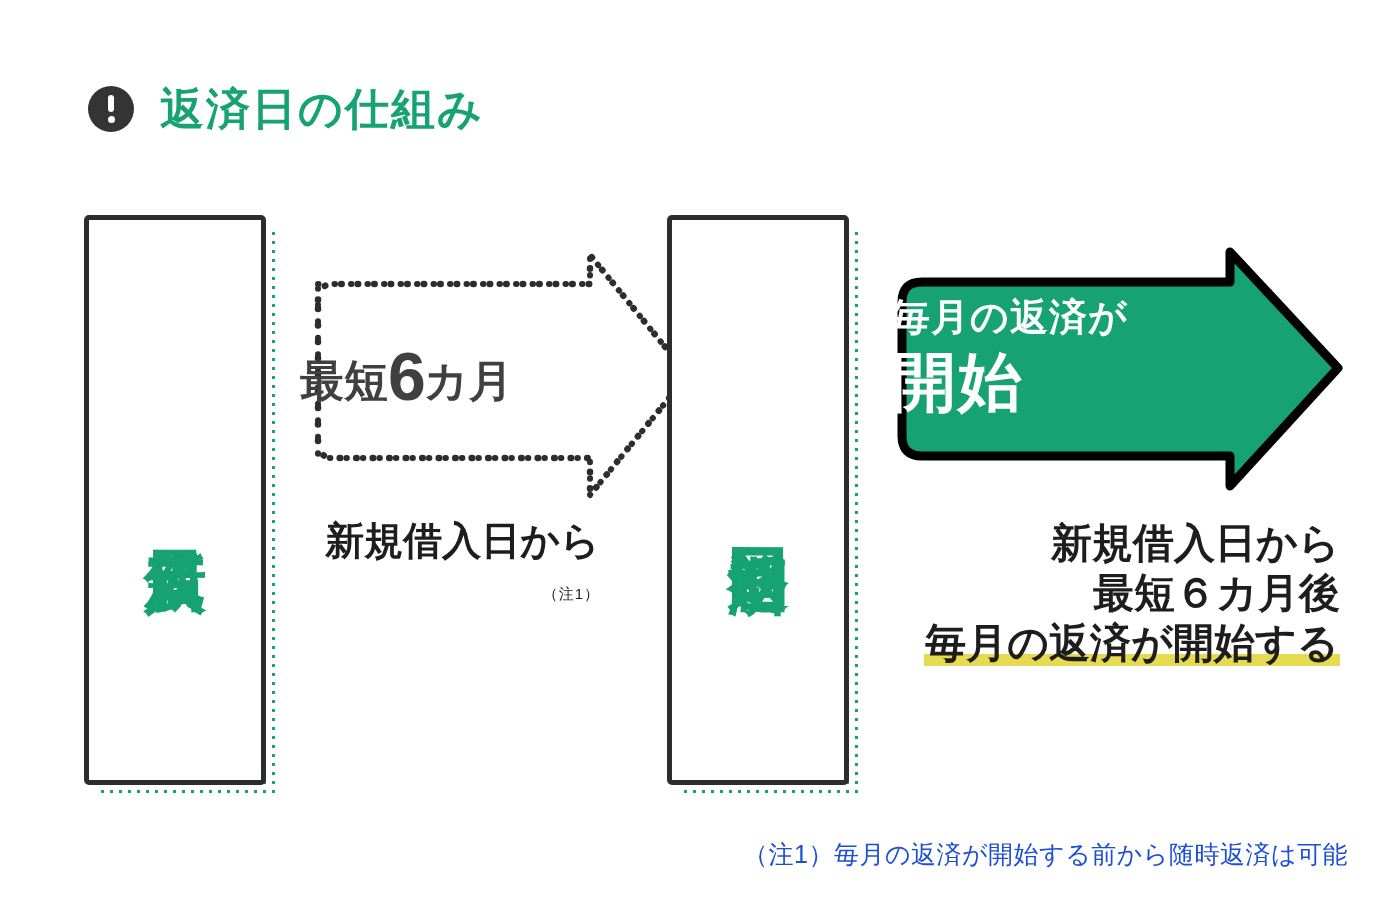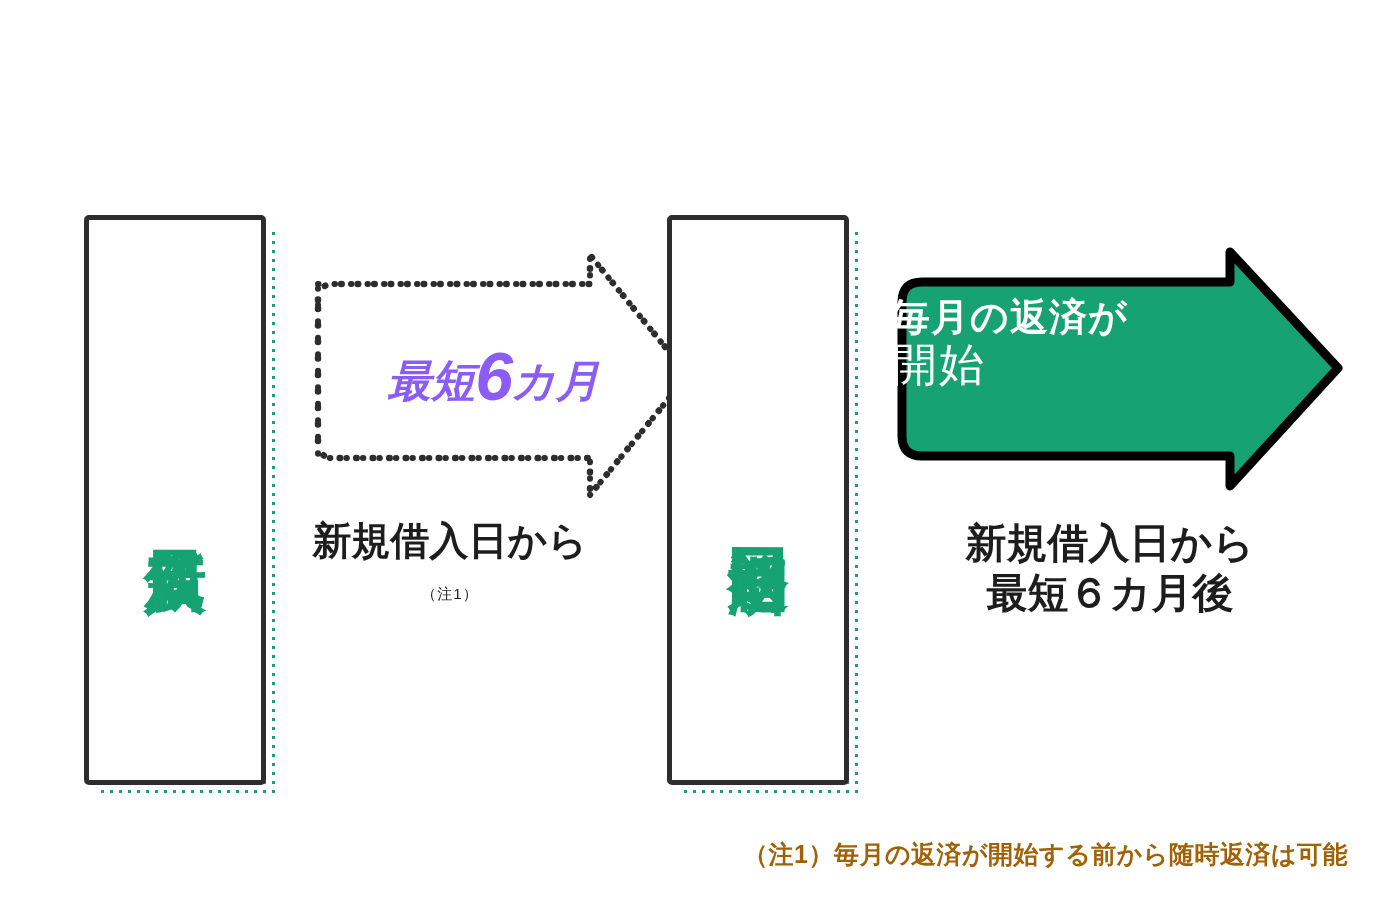--- a/index.html
+++ b/index.html
@@ -117,27 +117,26 @@
     top: 245px;
     width: 400px;
     height: 260px;
   }
   .dotted-arrow svg { display: block; }
   .dotted-arrow .arrow-caption {
     position: absolute;
     left: 0;
     top: 92px;
     width: 300px;
-    text-align: right;
+    text-align: left;
     font-size: 44px;
     font-weight: bold;
-    color: #8b5cf6;
+    color: #404040;
     letter-spacing: 0px;
     white-space: nowrap;
-    font-style: italic;
   }
   .arrow-caption .big-num {
     font-size: 68px;
     font-weight: bold;
     vertical-align: -4px;
     letter-spacing: -2px;
   }
 
   
   .green-arrow {
@@ -157,31 +156,31 @@
     color: #ffffff;
     line-height: 1.0;
   }
   .ga-line1 {
     font-size: 38px;
     font-weight: bold;
     letter-spacing: 1px;
     white-space: nowrap;
   }
   .ga-line2 {
-    font-size: 45px;
-    font-weight: normal;
+    font-size: 64px;
+    font-weight: bold;
     letter-spacing: 2px;
-    margin-top: 6px;
+    margin-top: 14px;
     white-space: nowrap;
   }
 
   
   .desc {
     position: absolute;
-    text-align: center;
+    text-align: right;
     color: #1d1d1d;
     font-weight: bold;
     line-height: 1.22;
   }
   #desc-left {
     left: 300px;
     top: 517px;
     width: 300px;
     font-size: 39px;
   }
@@ -203,31 +202,35 @@
     color: #1d1d1d;
     letter-spacing: 1px;
   }
 
   
   .footnote {
     position: absolute;
     right: 52px;
     bottom: 44px;
     font-size: 25px;
-    font-weight: bold;
-    color: #a16207;
+    font-weight: normal;
+    color: #1d4ed8;
     letter-spacing: 0.5px;
     white-space: nowrap;
   }
 </style>
 </head>
 <body>
 
 <div id="canvas">
 
+  <div class="header">
+    <div class="alert-icon"></div>
+    <div class="page-title">返済日の仕組み</div>
+  </div>
 
   <div class="milestone" id="milestone-start">
     <div class="dot-shadow"></div>
     <div class="box">
       <div class="vlabel">新規借入日</div>
     </div>
   </div>
 
   <div class="dotted-arrow">
     <svg width="400" height="260" viewBox="0 0 400 260">
@@ -257,17 +260,18 @@
   </div>
 
   <div class="desc" id="desc-left">
     <div>新規借入日から</div>
     <span class="note-ref">（注1）</span>
   </div>
 
   <div class="desc" id="desc-right">
     <div>新規借入日から</div>
     <div>最短６カ月後</div>
+    <div><span class="hl">毎月の返済が開始する</span></div>
   </div>
 
   <div class="footnote">（注1）毎月の返済が開始する前から随時返済は可能</div>
 
 </div>
 
 </body></html>

